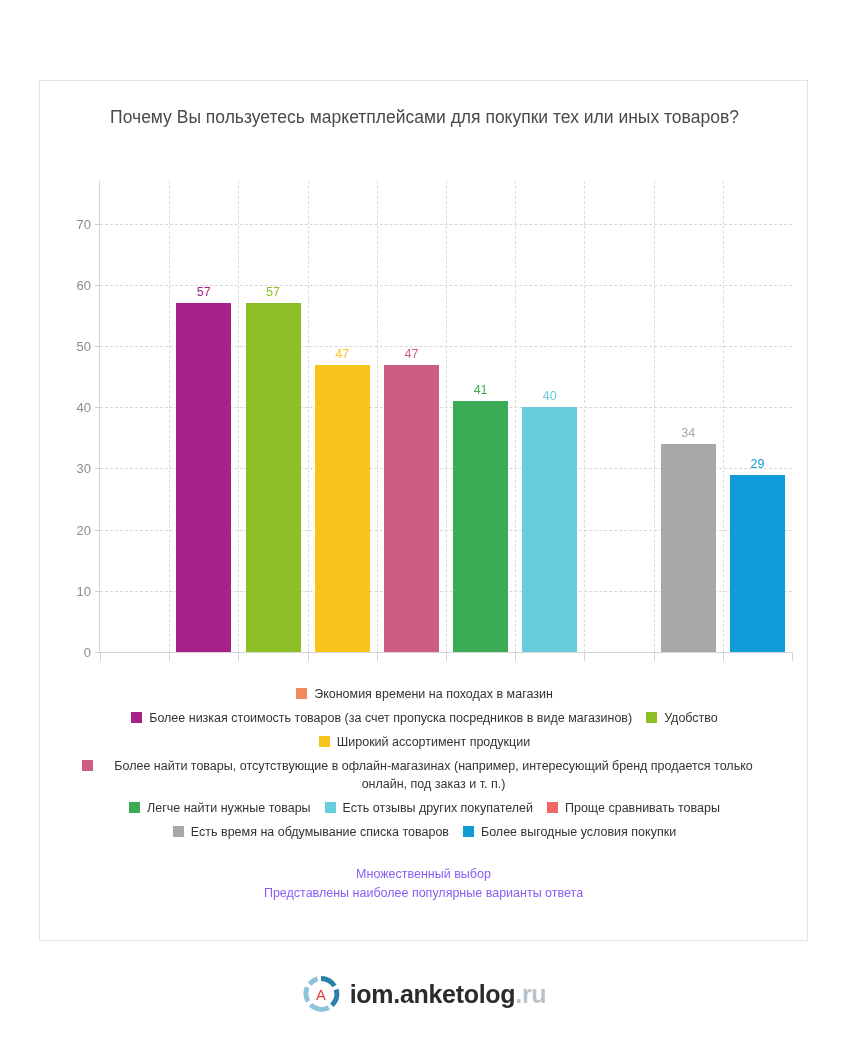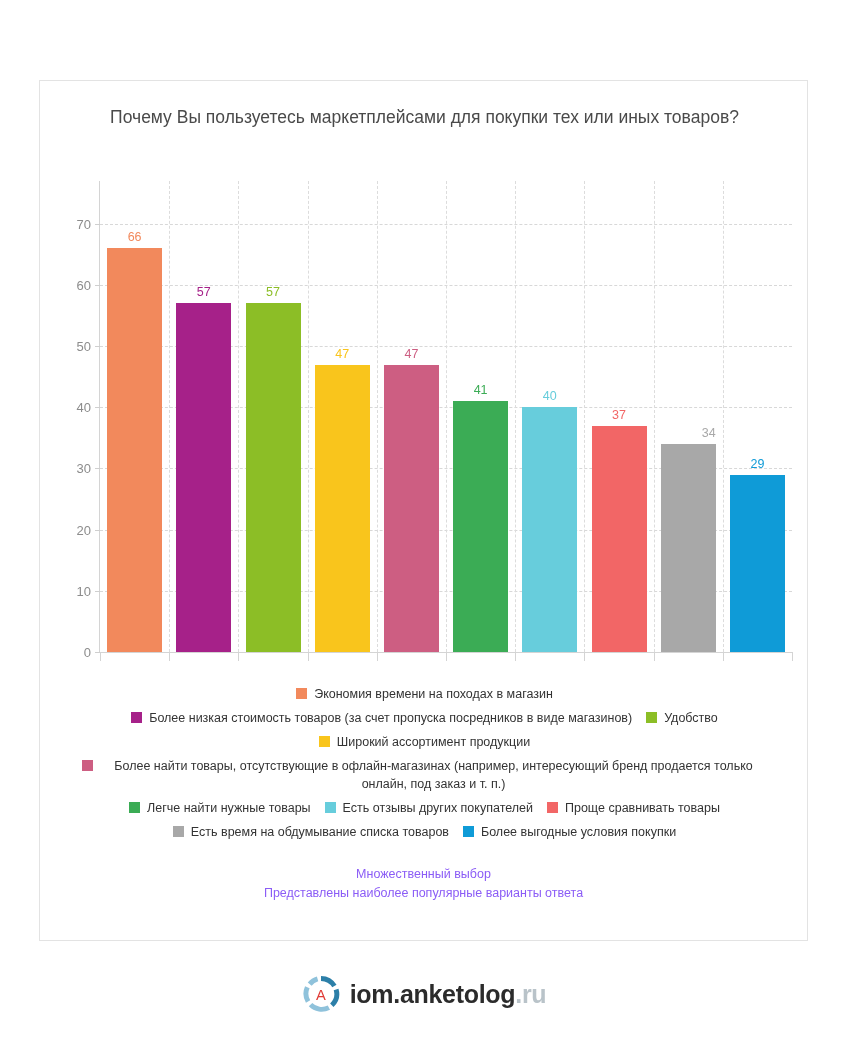--- a/index.html
+++ b/index.html
@@ -255,24 +255,20 @@
         <div class="x-tick-mark" style="left: 207.6px;"></div>
         <div class="x-tick-mark" style="left: 276.8px;"></div>
         <div class="x-tick-mark" style="left: 346px;"></div>
         <div class="x-tick-mark" style="left: 415.2px;"></div>
         <div class="x-tick-mark" style="left: 484.4px;"></div>
         <div class="x-tick-mark" style="left: 553.6px;"></div>
         <div class="x-tick-mark" style="left: 622.8px;"></div>
         <div class="x-tick-mark" style="left: 692px;"></div>
       </div>
     <div id="bars-layer">
-        <div class="bar-group" style="left: 7.1px; width: 55px; height: 471px;">
-          <div class="bar" style="height: 403.714px; background: rgb(242, 137, 92);"></div>
-          <div class="bar-value" style="bottom: 407.714px; color: rgb(242, 137, 92);">66</div>
-        </div>
         <div class="bar-group" style="left: 76.3px; width: 55px; height: 471px;">
           <div class="bar" style="height: 348.662px; background: rgb(166, 33, 137);"></div>
           <div class="bar-value" style="bottom: 352.662px; color: rgb(166, 33, 137);">57</div>
         </div>
         <div class="bar-group" style="left: 145.5px; width: 55px; height: 471px;">
           <div class="bar" style="height: 348.662px; background: rgb(140, 190, 38);"></div>
           <div class="bar-value" style="bottom: 352.662px; color: rgb(140, 190, 38);">57</div>
         </div>
         <div class="bar-group" style="left: 214.7px; width: 55px; height: 471px;">
           <div class="bar" style="height: 287.494px; background: rgb(249, 197, 28);"></div>
@@ -283,27 +279,23 @@
           <div class="bar-value" style="bottom: 291.494px; color: rgb(205, 94, 130);">47</div>
         </div>
         <div class="bar-group" style="left: 353.1px; width: 55px; height: 471px;">
           <div class="bar" style="height: 250.792px; background: rgb(59, 172, 85);"></div>
           <div class="bar-value" style="bottom: 254.792px; color: rgb(59, 172, 85);">41</div>
         </div>
         <div class="bar-group" style="left: 422.3px; width: 55px; height: 471px;">
           <div class="bar" style="height: 244.675px; background: rgb(103, 205, 220);"></div>
           <div class="bar-value" style="bottom: 248.675px; color: rgb(103, 205, 220);">40</div>
         </div>
-        <div class="bar-group" style="left: 491.5px; width: 55px; height: 471px;">
-          <div class="bar" style="height: 226.325px; background: rgb(242, 102, 102);"></div>
-          <div class="bar-value" style="bottom: 230.325px; color: rgb(242, 102, 102);">37</div>
-        </div>
         <div class="bar-group" style="left: 560.7px; width: 55px; height: 471px;">
           <div class="bar" style="height: 207.974px; background: rgb(168, 168, 168);"></div>
-          <div class="bar-value" style="bottom: 211.974px; color: rgb(168, 168, 168); text-align: right;">34</div>
+          <div class="bar-value" style="bottom: 211.974px; color: rgb(168, 168, 168);">34</div>
         </div>
         <div class="bar-group" style="left: 629.9px; width: 55px; height: 471px;">
           <div class="bar" style="height: 177.39px; background: rgb(15, 155, 215);"></div>
           <div class="bar-value" style="bottom: 181.39px; color: rgb(15, 155, 215);">29</div>
         </div>
       </div>
   </div>
 
   <div id="legend">
       <div class="legend-row">

